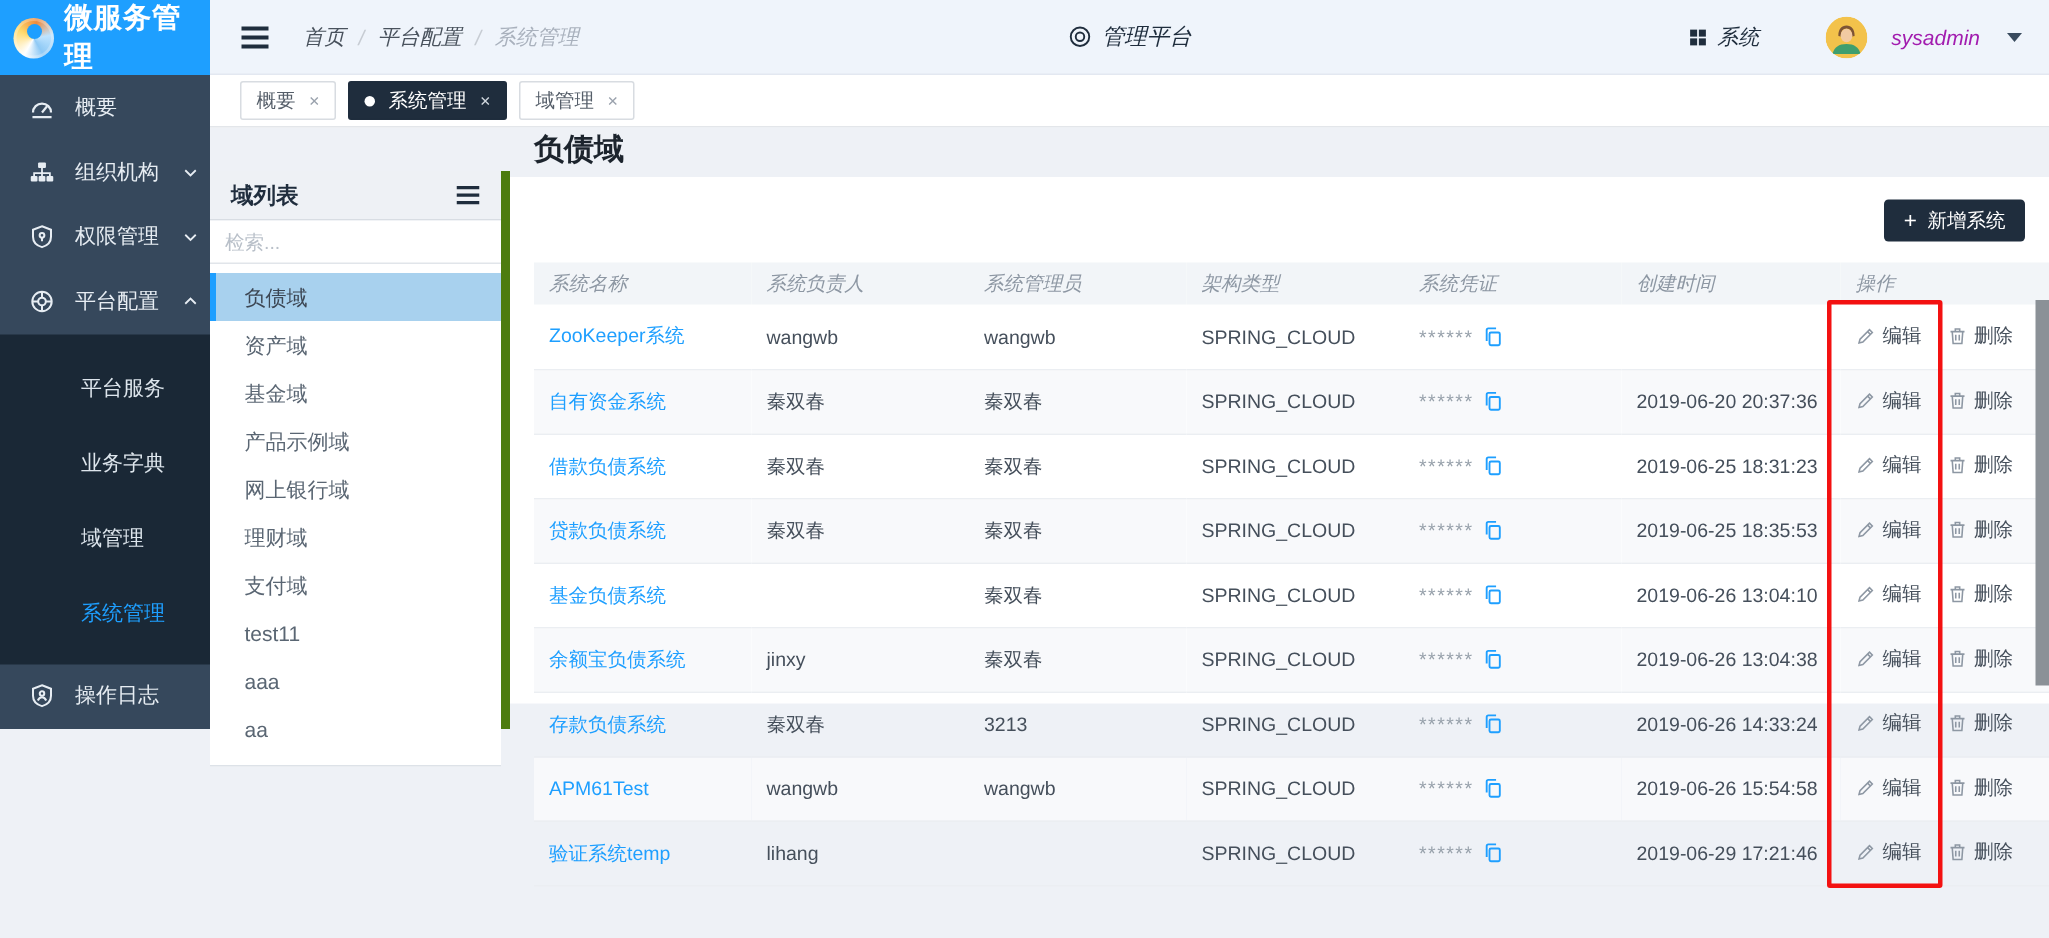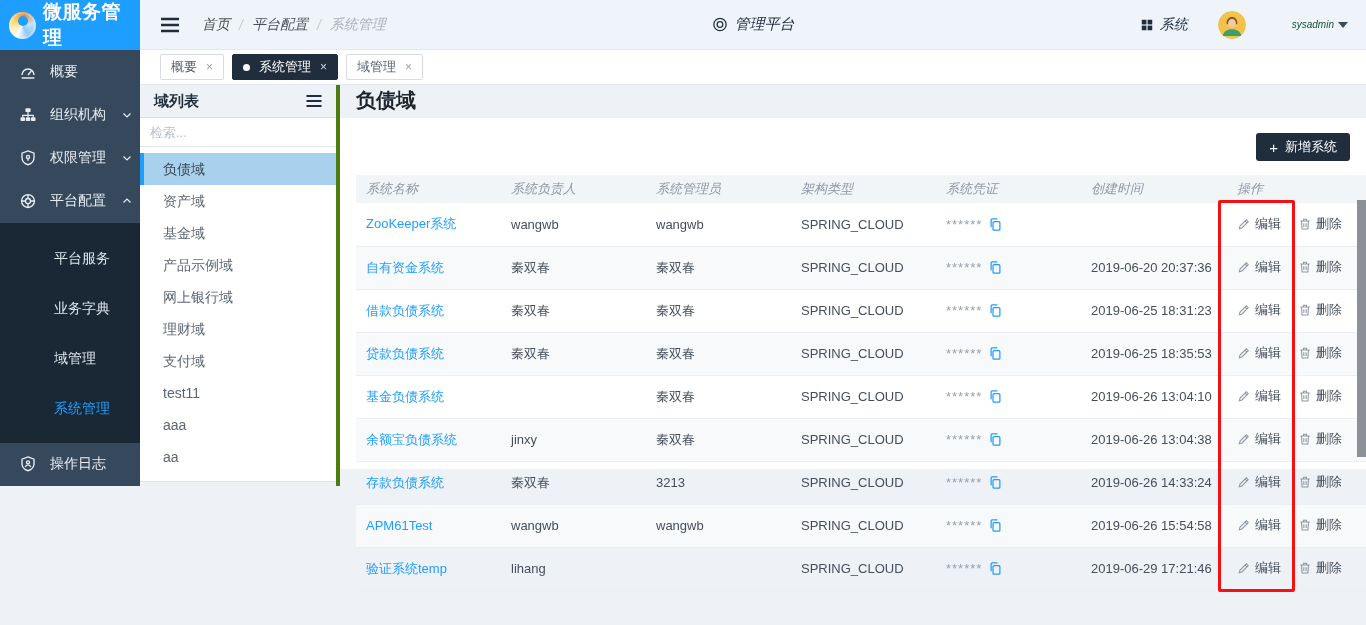--- a/index.html
+++ b/index.html
@@ -17,43 +17,43 @@
     border-radius:50%; background:#1e9fff; }
   .nav { flex:1; background:#eff4fb; display:flex; align-items:center; padding:0 18px;
     position:relative; border-bottom:1px solid #e3e8f1;font-style:italic; }
   .burger { color:#1f2d3d; width:24px; height:24px; cursor:pointer; }
   .crumbs { display:flex; align-items:center; gap:9px; margin-left:20px; font-size:14px; }
   .crumb { color:#49525d; }
   .crumb.current { color:#a9b1bd; }
   .crumb-sep { color:#c7ccd3; }
   .nav-center { position:absolute; left:50%; transform:translateX(-50%); display:flex;
     align-items:center; gap:6px; color:#1f2d3d; font-size:15px; }
-  .nav-right { margin-left:auto; display:flex; align-items:center; gap:2px; }
+  .nav-right { margin-left:auto; display:flex; align-items:center; gap:16px; }
   .workspace { display:flex; align-items:center; gap:6px; color:#1f2d3d; font-size:14px;
     margin-right:28px; cursor:pointer; }
   .avatar { width:28px; height:28px; border-radius:50%; overflow:hidden; flex:none; }
-  .username { color:#14532d; font-size:10px; cursor:pointer;margin-left:44px; }
+  .username { color:#a21caf; font-size:14px; cursor:pointer; }
   .caret { width:0; height:0; border-left:5px solid transparent; border-right:5px solid transparent;
     border-top:6px solid #394b5e; margin-left:2px; }
 
   
   .content { display:flex; height:436px; }
 
   
   .sidebar { width:140px; background:#36485c; color:#e7edf3; flex:none; display:flex; flex-direction:column; }
   .side-item { height:56px; display:flex; align-items:center; gap:13px; padding-left:19px;
     font-size:14px; cursor:pointer; }
   .side-item svg { flex:none; }
   .chev { margin-left:2px; }
   .submenu { background:#1a2836; padding:10px 0; }
   .sub-item { height:50px; line-height:50px; padding-left:54px; font-size:14px; color:#dde5ec; cursor:pointer; }
   .sub-item.active { color:#1e9fff; }
 
   
-  .domain-panel { width:200px; background:#eef1f5; border-right:4px solid #4d7c0f; flex:none; }
+  .domain-panel { width:200px; background:#eef1f5; border-right:6px solid #4d7c0f; flex:none;margin-top:29px; }
   .dp-header { height:33px; display:flex; align-items:center; justify-content:space-between;
     padding:0 12px 0 14px; border-bottom:1px solid #d8dde3; }
   .dp-title { font-size:15px; font-weight:bold; color:#1f2d3d; }
   .dp-search { height:29px; background:#fff; border-bottom:1px solid #e1e5ea; display:flex;
     align-items:center; padding:0 10px; }
   .dp-search input { flex:1; border:none; outline:none; font-size:13px; color:#333;
     font-family:inherit; background:transparent; }
   .dp-search input::placeholder { color:#b9c0c9; }
   .dp-list { background:#fff; border-bottom:1px solid #dde2e8; padding:6px 0 8px; }
   .dp-item { height:32px; line-height:32px; padding-left:19px; border-left:4px solid transparent;

